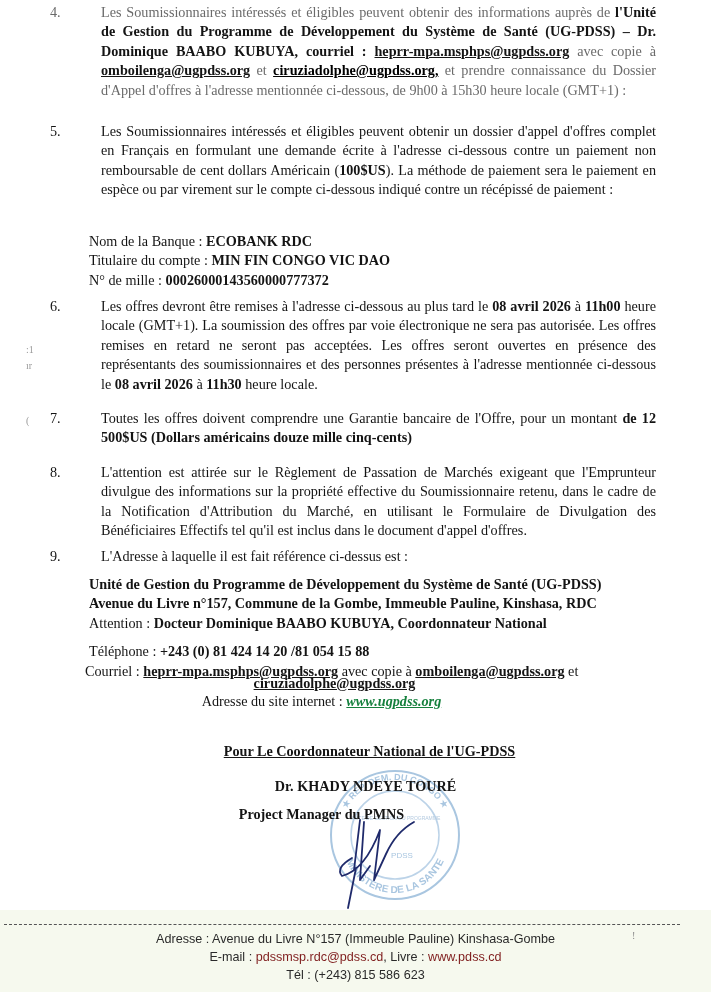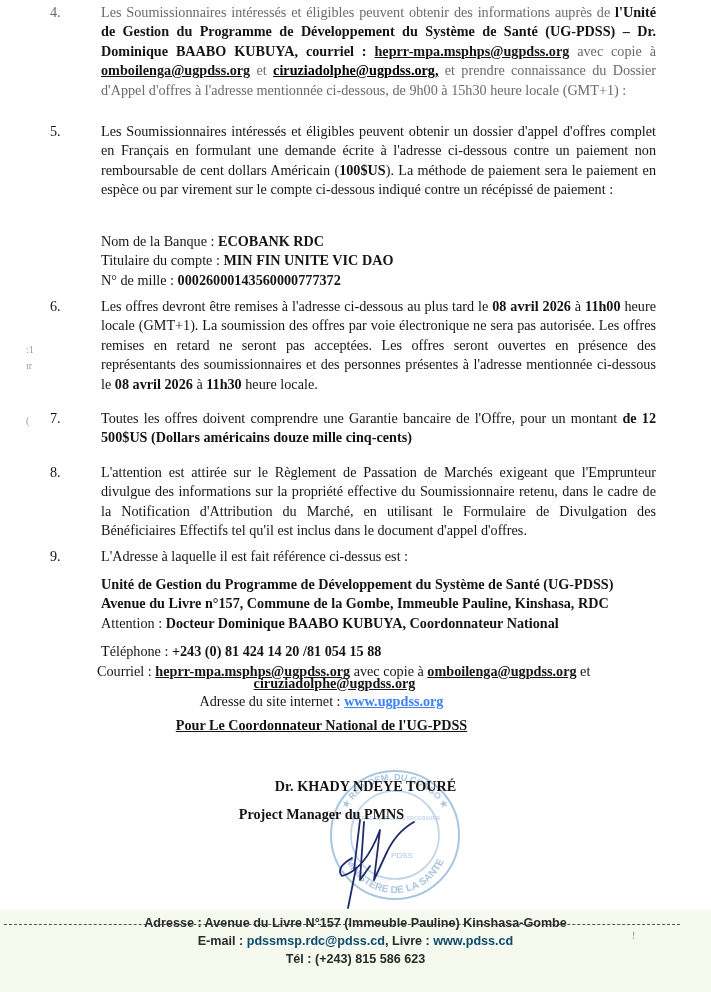--- a/index.html
+++ b/index.html
@@ -4,29 +4,29 @@
 <style>
   html, body { margin:0; padding:0; background:#ffffff; }
   body { width:711px; height:992px; position:relative; overflow:hidden;
          font-family:"Liberation Serif", serif; color:#141414; font-size:14.2px; line-height:19.4px; }
   .para { position:absolute; left:0; width:711px; }
   .num { position:absolute; left:50px; }
   .body { position:absolute; left:101px; width:555px; text-align:justify; }
   b { font-weight:bold; }
   .faint { color:#6a6a6a; }
   .ul { text-decoration:underline; font-weight:bold; }
-  .block { position:absolute; left:101px; width:560px; }
+  .block { position:absolute; left:89px; width:560px; }
   .margin-mark { position:absolute; left:26px; font-size:10px; color:#9a9a9a; }
   .sign { position:absolute; left:0; width:643px; text-align:center; font-weight:bold; }
   .stamp { position:absolute; left:320px; top:760px; width:150px; height:140px; }
   .footer { position:absolute; left:0; top:910px; width:711px; height:82px; background:#f6f9ee; }
   .footer-line { position:absolute; left:4px; top:14px; width:676px; height:0; border-top:1.5px dashed #555; }
-  .footer-text { position:absolute; left:0; top:4px; width:711px; text-align:center;
-                 font-family:"Liberation Sans", sans-serif; font-size:12.6px; line-height:18px; color:#2a2a2a;font-weight:bold; }
-  .link-blue { color:#0c4a6e; }
+  .footer-text { position:absolute; left:0; top:20px; width:711px; text-align:center;
+                 font-family:"Liberation Sans", sans-serif; font-size:12.6px; line-height:18px; color:#2a2a2a; }
+  .link-blue { color:#7f1d1d; }
 </style>
 </head>
 <body>
 
 <div class="para" style="top:3px;">
   <span class="num faint">4.</span>
   <div class="body">
     <span class="faint">Les Soumissionnaires intéressés et éligibles peuvent obtenir des informations auprès de</span>
     <b>l'Unité de Gestion du Programme de Développement du Système de Santé (UG-PDSS) – Dr. Dominique BAABO KUBUYA, courriel :</b>
     <a class="ul" style="color:#141414;">heprr-mpa.msphps@ugpdss.org</a>
@@ -39,21 +39,21 @@
 </div>
 
 <div class="para" style="top:122px;">
   <span class="num">5.</span>
   <div class="body">
     <span>Les Soumissionnaires intéressés et éligibles peuvent obtenir un dossier d'appel d'offres complet en Français en formulant une demande écrite à l'adresse ci-dessous contre un paiement non remboursable de cent dollars Américain (</span><b>100$US</b><span>). La méthode de paiement sera le paiement en espèce ou par virement sur le compte ci-dessous indiqué contre un récépissé de paiement :</span>
   </div>
 </div>
 <div class="block" style="top:232px;">
   <div><span>Nom de la Banque : </span><b>ECOBANK RDC</b></div>
-  <div><span>Titulaire du compte : </span><b>MIN FIN UNITE VIC DAO</b></div>
+  <div><span>Titulaire du compte : </span><b>MIN FIN CONGO VIC DAO</b></div>
   <div><span>N° de mille : </span><b>00026000143560000777372</b></div>
 </div>
 
 <div class="para" style="top:297px;">
   <span class="num">6.</span>
   <div class="body">
     <span>Les offres devront être remises à l'adresse ci-dessous au plus tard le </span><b>08 avril 2026</b><span> à </span><b>11h00</b><span> heure locale (GMT+1). La soumission des offres par voie électronique ne sera pas autorisée. Les offres remises en retard ne seront pas acceptées. Les offres seront ouvertes en présence des représentants des soumissionnaires et des personnes présentes à l'adresse mentionnée ci-dessous le </span><b>08 avril 2026</b><span> à </span><b>11h30</b><span> heure locale.</span>
   </div>
 </div>
 <span class="margin-mark" style="top:340px;">:1</span>
@@ -82,41 +82,41 @@
   <div><span>Attention : </span><b>Docteur Dominique BAABO KUBUYA, Coordonnateur National</b></div>
   <div style="margin-top:9px;"><span>Téléphone : </span><b>+243 (0) 81 424 14 20 /81 054 15 88</b></div>
   <div style="margin-left:-4px;">
     <span>Courriel : </span><a class="ul" style="color:#141414;">heprr-mpa.msphps@ugpdss.org</a><span> avec copie à </span><a class="ul" style="color:#141414;">omboilenga@ugpdss.org</a><span> et</span>
   </div>
 </div>
 <div class="sign" style="top:674px; font-weight:normal;">
   <a class="ul" style="color:#141414; margin-left:26px;">ciruziadolphe@ugpdss.org</a>
 </div>
 <div class="sign" style="top:692px; font-weight:normal;">
-  <span>Adresse du site internet : </span><a class="ul" style="color:#3b82f6;">www.ugpdss.org</a>
+  <span>Adresse du site internet : </span><a class="ul" style="color:#15803d;font-style:italic;">www.ugpdss.org</a>
 </div>
 
 <svg class="stamp" viewBox="0 0 150 140">
   <defs>
     <path id="arcTop" d="M 20 75 A 55 55 0 0 1 130 75"></path>
     <path id="arcBot" d="M 22 80 A 53 53 0 0 0 128 80"></path>
   </defs>
   <circle cx="75" cy="75" r="64" fill="none" stroke="#a9c6e0" stroke-width="2"></circle>
   <circle cx="75" cy="75" r="44" fill="none" stroke="#bcd3e8" stroke-width="1.5"></circle>
   <text font-family="Liberation Sans, sans-serif" font-size="9" fill="#a9c6e0" font-weight="bold">
     <textPath href="#arcTop" startOffset="50%" text-anchor="middle">★ REP. DEM. DU CONGO ★</textPath>
   </text>
   <text font-family="Liberation Sans, sans-serif" font-size="10" fill="#a9c6e0" font-weight="bold">
     <textPath href="#arcBot" startOffset="50%" text-anchor="middle">MINISTERE DE LA SANTE</textPath>
   </text>
   <text x="75" y="60" text-anchor="middle" font-family="Liberation Sans, sans-serif" font-size="5" fill="#b5cbe0">UNITE DE GESTION DU PROGRAMME</text>
   <text x="82" y="98" text-anchor="middle" font-family="Liberation Sans, sans-serif" font-size="8" fill="#a9c6e0">PDSS</text>
 </svg>
 
-<div class="sign" style="top:716px; text-decoration:underline;">Pour Le Coordonnateur National de l'UG-PDSS</div>
+<div class="sign" style="top:742px; text-decoration:underline;padding-left:48px;">Pour Le Coordonnateur National de l'UG-PDSS</div>
 <div class="sign" style="top:777px;margin-left:44px;">Dr. KHADY NDEYE TOURÉ</div>
 <div class="sign" style="top:805px;">Project Manager du PMNS</div>
 
 <svg style="position:absolute; left:330px; top:810px; width:100px; height:100px;" viewBox="0 0 100 100">
   <path d="M30 10 L24 60 M34 12 L30 70 L40 56 M22 48 Q5 58 12 66 Q35 60 50 20 L44 70 L56 44 Q66 22 84 12 M26 58 L18 98" fill="none" stroke="#1f2a6b" stroke-width="1.8" stroke-linecap="round" stroke-linejoin="round"></path>
 </svg>
 
 <div class="footer">
   <div class="footer-line"></div>
   <span style="position:absolute; left:632px; top:16px; font-size:10px; color:#888;">!</span>

